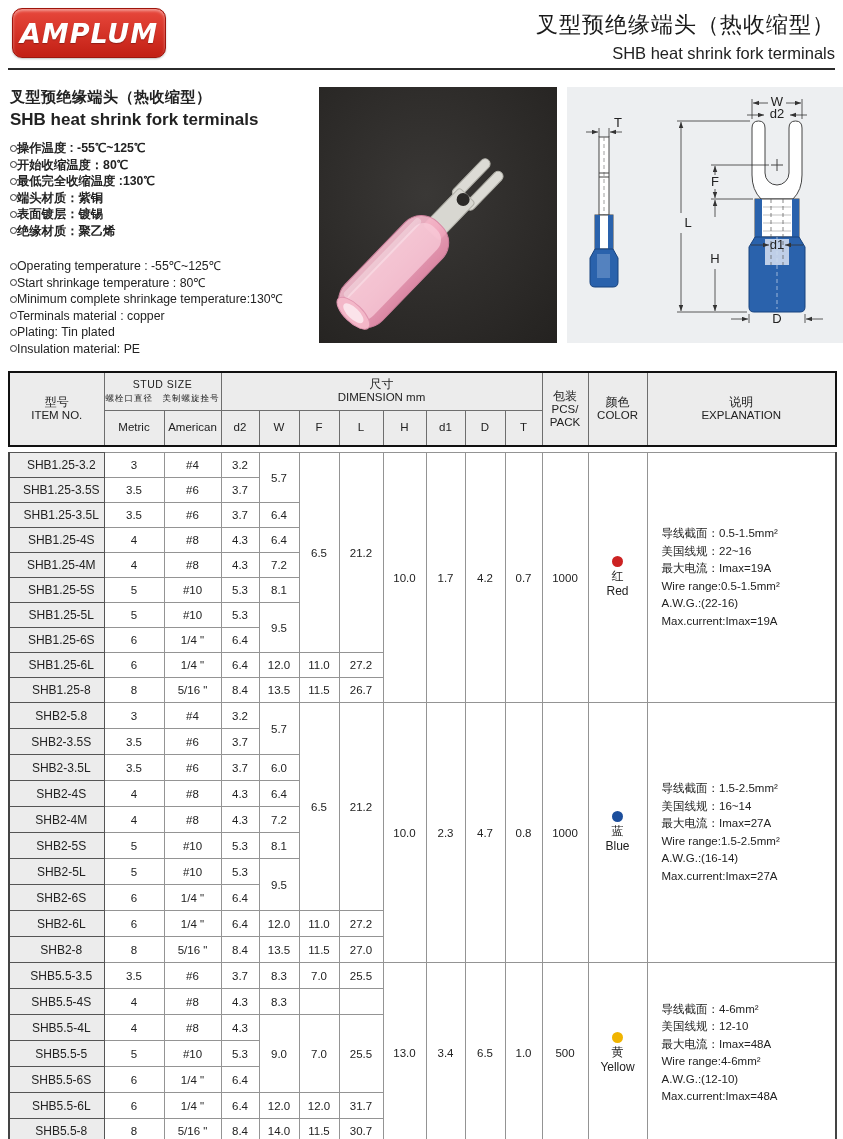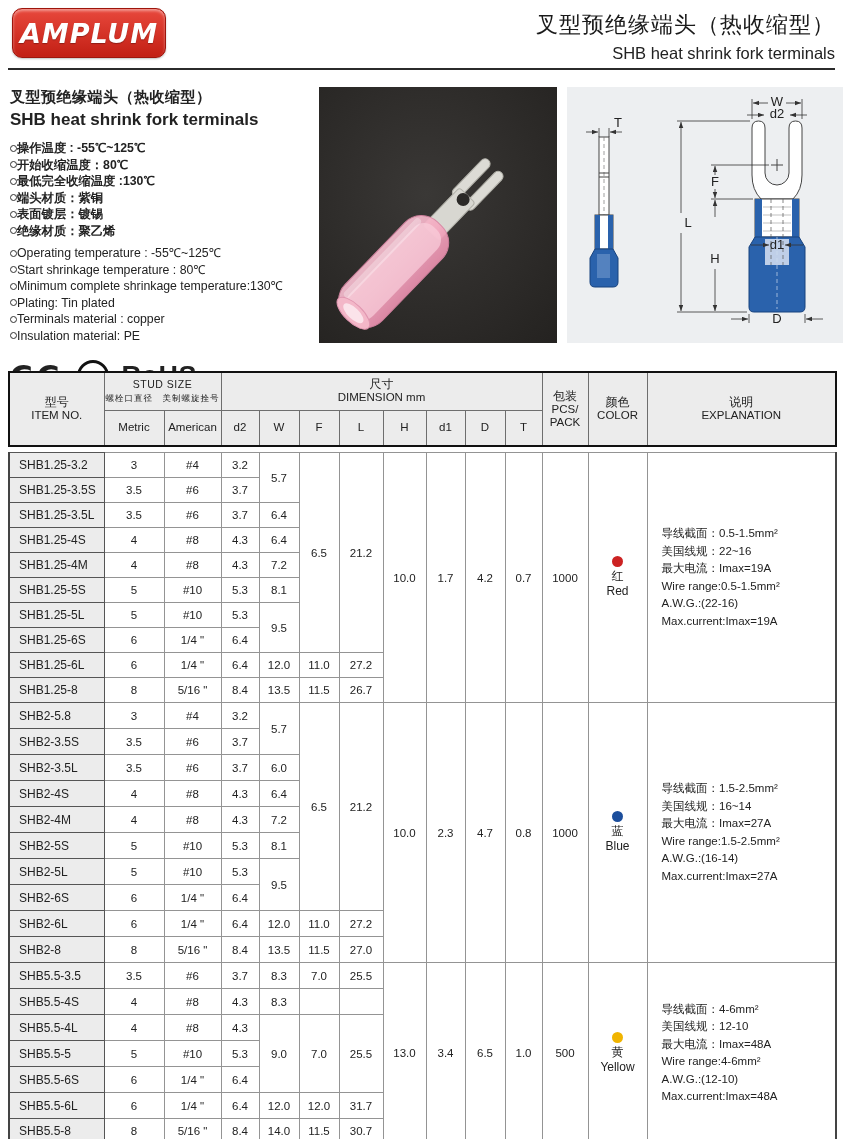--- a/index.html
+++ b/index.html
@@ -17,40 +17,40 @@
   .t-en{font-size:16.5px;color:#222;margin-top:4px;}
   .rule{position:absolute;left:8px;right:8px;top:68px;height:2px;background:#2b2b2b;}
   
   .specs{position:absolute;left:10px;top:88px;width:302px;}
   .s-zh{font-size:15px;font-weight:bold;letter-spacing:.5px;}
   .s-en{font-size:17px;font-weight:bold;margin-top:3px;}
   ul.speclist{list-style:none;margin:10px 0 0 0;padding:0;}
   ul.speclist li{display:flex;align-items:center;gap:0;line-height:16.5px;font-size:12.3px;}
   ul.speclist .bullet{width:5px;height:5px;border:1.2px solid #333;border-radius:50%;flex:none;}
   ul.zh li{font-weight:bold;}
-  ul.en{margin-top:6px;}
+  ul.en{margin-top:19px;}
   .certs{margin-top:14px;display:flex;align-items:center;gap:13px;}
   .ce{font-size:31px;font-weight:600;letter-spacing:4px;font-family:"DejaVu Sans",sans-serif;}
   .emark{width:26px;height:26px;border:3px solid #111;border-radius:50%;display:inline-flex;
          align-items:center;justify-content:center;}
   .emark i{font-weight:bold;font-style:italic;font-size:16px;}
   .rohs{font-size:27px;font-weight:800;letter-spacing:.5px;}
   .photo{position:absolute;left:319px;top:87px;width:238px;height:256px;}
   .diagram{position:absolute;left:567px;top:87px;width:276px;height:256px;background:#edeff1;}
   .diagram text{font-size:13px;fill:#222;font-family:"Liberation Sans",sans-serif;}
   
   .tablewrap{position:absolute;left:8px;top:371px;width:827px;}
   .tablewrap table{border-collapse:collapse;table-layout:fixed;width:827px;color:#222;}
   .tablewrap td{border:1px solid #949494;text-align:center;vertical-align:middle;padding:0;font-size:11.5px;}
   table.hdr{border:2px solid #111;}
   table.hdr td{background:#ececec;border-color:#6e6e6e;line-height:13px;text-align:center;}
   .h-zh{font-size:12px;} .h-en{font-size:11.5px;} .h-small{font-size:8.5px;letter-spacing:1px;margin-top:1px;}
   .h-stud{font-size:10.5px;letter-spacing:.5px;}
   table.body{margin-top:5px;border-left:2px solid #444;border-right:2px solid #444;border-bottom:2.5px solid #111;}
-  table.body td.item{background:#ececec;border-color:#555;text-align:left;padding-left:9px;font-size:12px;}
+  table.body td.item{background:#ececec;border-color:#555;text-align:center;padding-left:9px;font-size:12px;}
   td.colorcell .dot{width:11px;height:11px;border-radius:50%;display:inline-block;}
   td.colorcell div{font-size:12px;line-height:15px;}
   td.expl{text-align:left;padding-left:14px;line-height:17.5px;font-size:11.5px;}
 </style>
 </head>
 <body>
 
 <div class="page">
 
   <div class="logo">
@@ -99,25 +99,25 @@
         <li>
           <span class="bullet"></span>
           <span>Start shrinkage temperature :  80℃</span>
         </li>
         <li>
           <span class="bullet"></span>
           <span>Minimum complete shrinkage temperature:130℃</span>
         </li>
         <li>
           <span class="bullet"></span>
+          <span>Terminals material : copper</span>
+        </li>
+        <li>
+          <span class="bullet"></span>
           <span>Plating: Tin plated</span>
-        </li>
-        <li>
-          <span class="bullet"></span>
-          <span>Terminals material : copper</span>
         </li>
         <li>
           <span class="bullet"></span>
           <span>Insulation material: PE</span>
         </li>
       </ul>
     <div class="certs">
       <span class="ce">CЄ</span>
       <span class="emark">
           <i>e</i>

